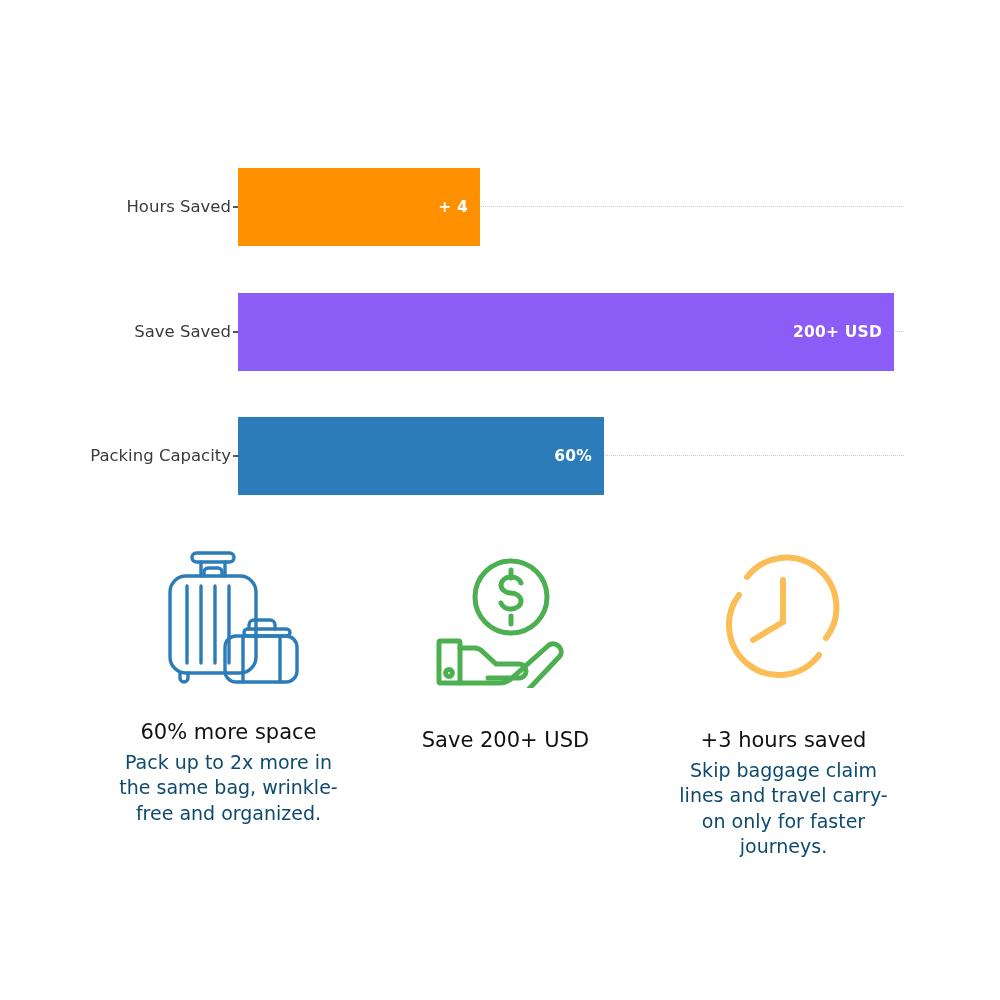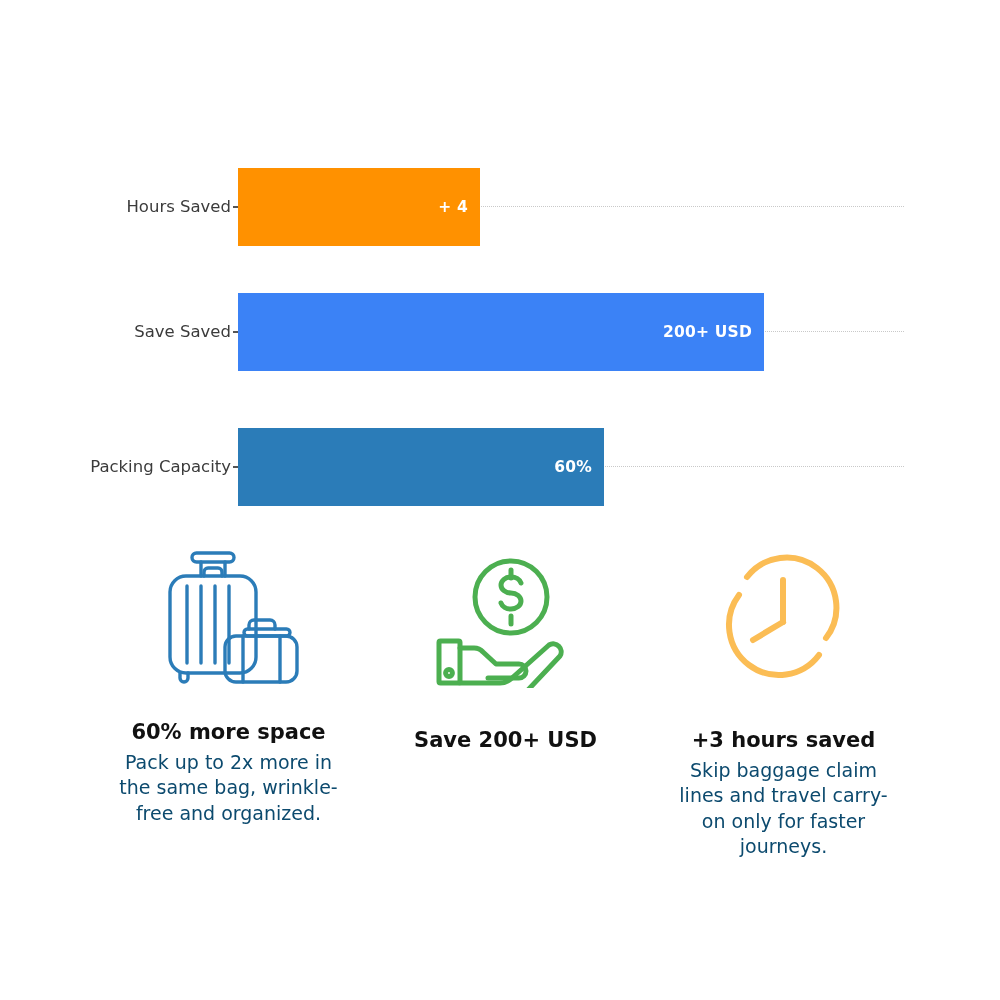--- a/index.html
+++ b/index.html
@@ -26,21 +26,21 @@
   }
 
   .bar-row {
     position: absolute;
     left: 0;
     width: 1000px;
     height: 140px;
   }
   .bar-row.r0 { top: 137px; }
   .bar-row.r1 { top: 262px; }
-  .bar-row.r2 { top: 397px; }
+  .bar-row.r2 { top: 386px; }
 
   
   .cat-label {
     position: absolute;
     left: 0;
     top: 49px;
     width: 231px;
     height: 42px;
     line-height: 42px;
     text-align: right;
@@ -117,21 +117,21 @@
     display: flex;
     align-items: center;
     justify-content: center;
   }
   .feature.f0 .feature-icon { margin-top: 6px; }
   .feature.f1 .feature-icon { margin-top: 11px; }
   .feature.f2 .feature-icon { margin-top: 11px; }
 
   .feature-title {
     font-size: 21px;
-    font-weight: bold;
+    font-weight: normal;
     color: #111111;
     text-align: center;
     font-family: "DejaVu Sans", sans-serif;
     line-height: 1.2;
     margin-top: 30px;
     white-space: nowrap;
   }
   .feature.f1 .feature-title,
   .feature.f2 .feature-title { margin-top: 33px; text-align: center; }
 
@@ -157,21 +157,21 @@
     <div class="gridline"></div>
     <div class="bar" style="width:242px;background:#FF9100;">
       <div class="bar-value">+ 4</div>
     </div>
   </div>
 
   <div class="bar-row r1">
     <div class="cat-label">Save Saved</div>
     <div class="cat-tick"></div>
     <div class="gridline"></div>
-    <div class="bar" style="width:526px;background:#3b82f6;">
+    <div class="bar" style="width:656px;background:#8b5cf6;">
       <div class="bar-value">200+ USD</div>
     </div>
   </div>
 
   <div class="bar-row r2">
     <div class="cat-label">Packing Capacity</div>
     <div class="cat-tick"></div>
     <div class="gridline"></div>
     <div class="bar" style="width:366px;background:#2B7CB8;padding-left:28px;">
       <div class="bar-value">60%</div>

